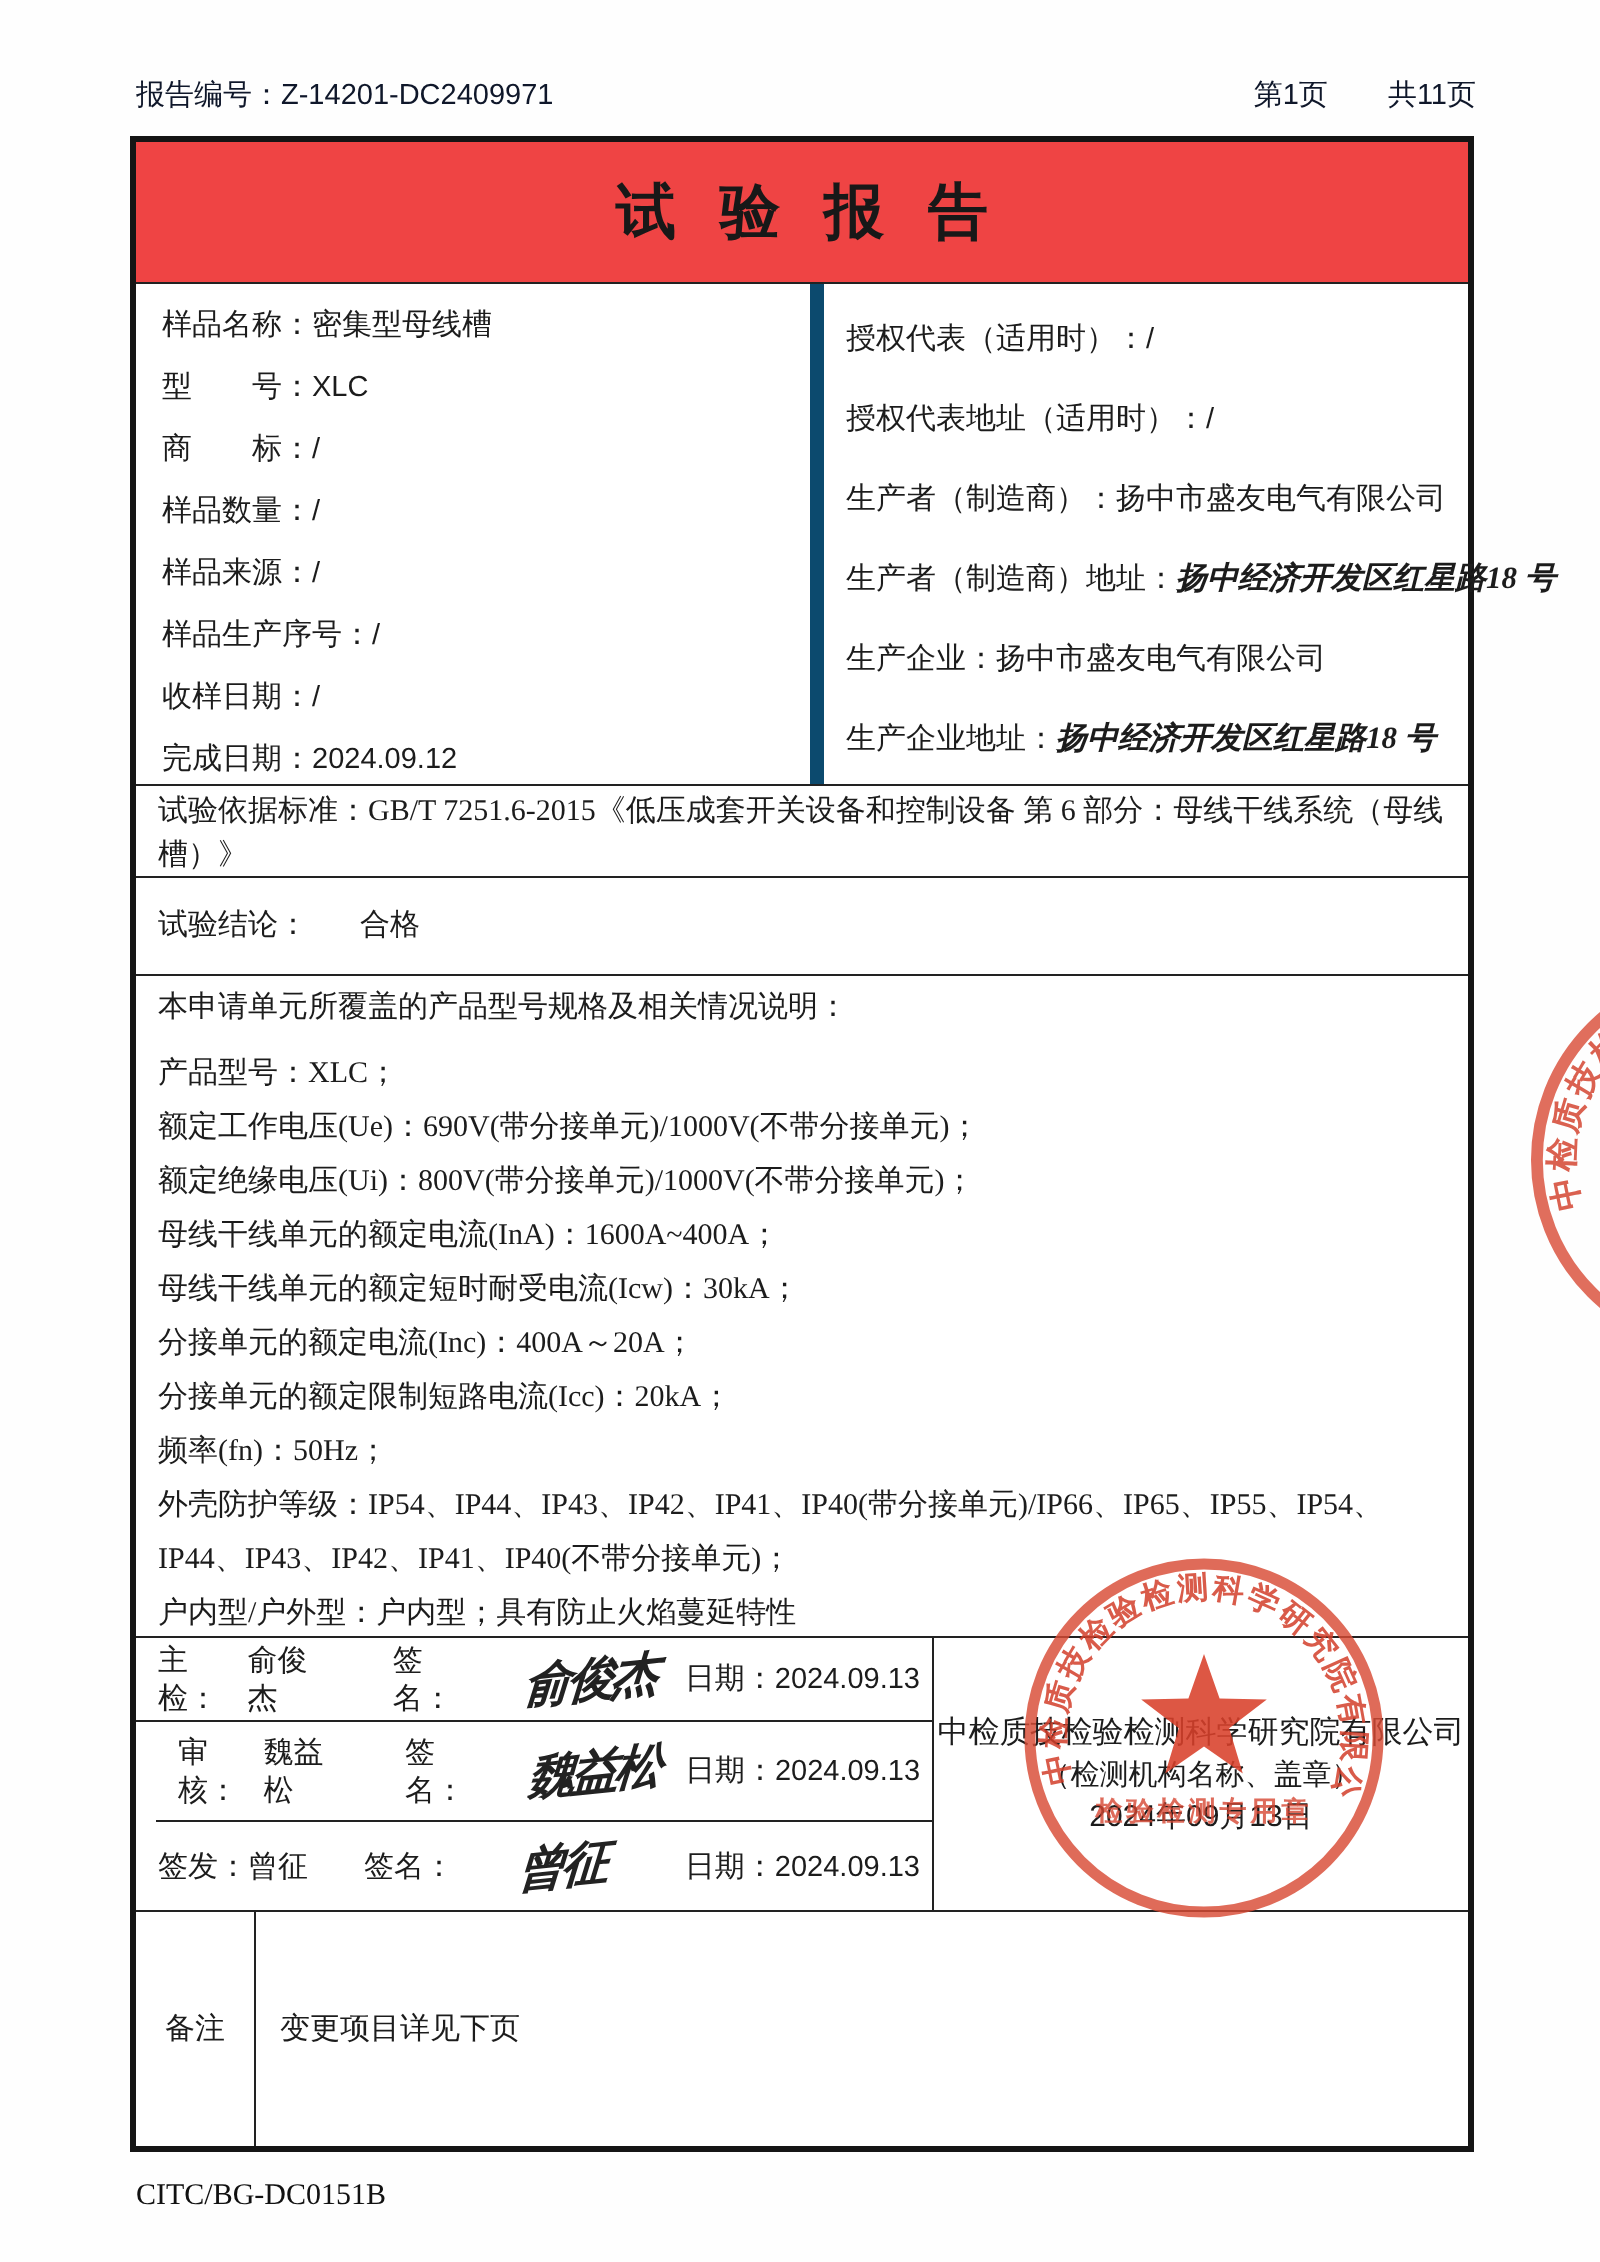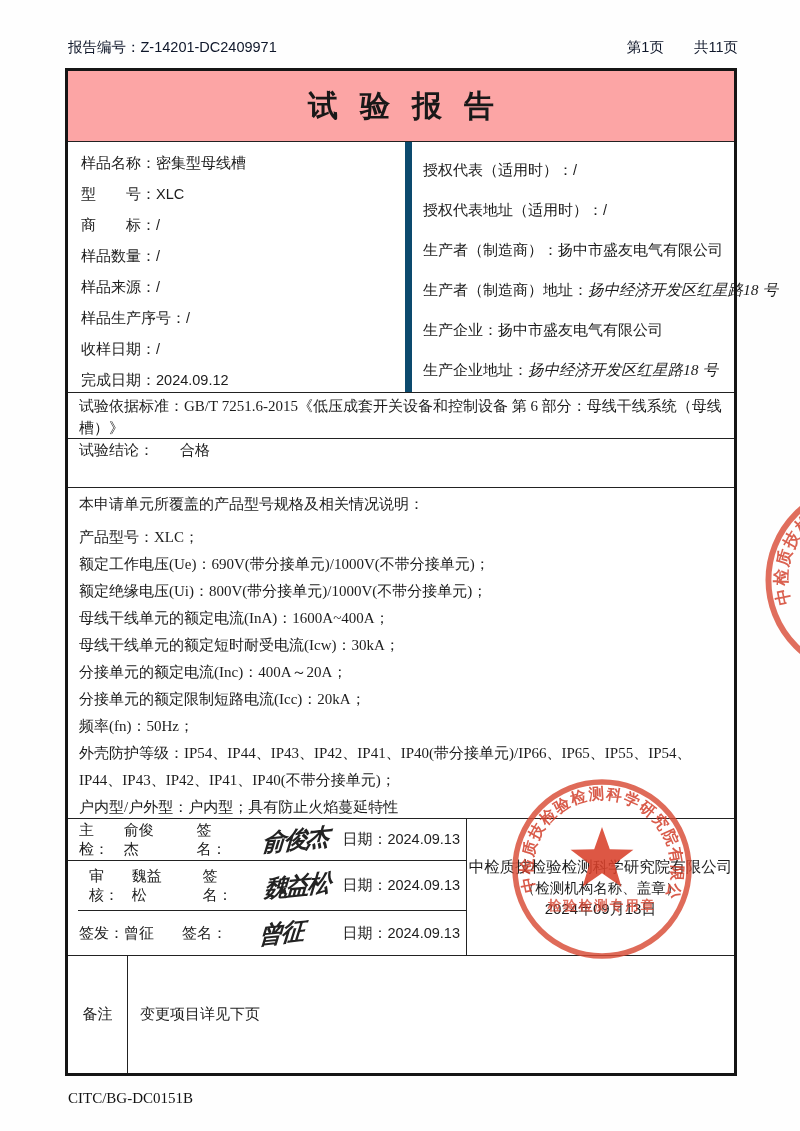--- a/index.html
+++ b/index.html
@@ -14,36 +14,36 @@
          font-family:"Liberation Sans", sans-serif; font-size:14.5px; color:#0f172a; }
   .hdr-left { position:absolute; left:0; top:0; }
   .hdr-right { position:absolute; right:0; top:0; }
   .hdr-right span { margin-left:26px; }
   .hdr-right span:first-child { margin-left:0; }
   
   .doc { position:absolute; left:65px; top:68px; width:672px; height:1008px;
          border:3px solid #151515; background:#fff; }
   .sect { position:absolute; left:0; right:0; border-top:1px solid #222; }
   
-  .title-bar { position:absolute; left:0; right:0; top:0; height:70px; background:#fca5a5;
+  .title-bar { position:absolute; left:0; right:0; top:0; height:70px; background:#ef4444;
                display:flex; align-items:center; justify-content:center; }
   .title-bar h1 { font-size:30px; font-weight:bold; letter-spacing:22px; text-indent:22px;
                   color:#181818; }
   
   .sample { top:70px; height:251px; }
   .cell-l { position:absolute; left:0; top:0; bottom:0; width:293px; padding:6px 6px 0 13px; }
   .cell-r { position:absolute; left:293px; top:0; bottom:0; right:0;
             border-left:7px solid #0c4a6e; padding:8px 6px 0 11px;margin-left:44px; }
   .cell-l .ln { line-height:31px; font-size:15px; white-space:nowrap; }
   .cell-r .ln { line-height:40px; font-size:15px; white-space:nowrap; }
   .lat { font-family:"Liberation Sans", sans-serif; font-size:14.5px; }
-  .emph { font-weight:normal; font-style:italic; font-size:15.5px; }
+  .emph { font-weight:bold; font-style:italic; font-size:15.5px; }
   
   .standard { top:321px; height:46px; padding:3px 10px 0 11px; font-size:15px; line-height:21.5px; }
-  .conclusion { top:367px; height:49px; padding:2px 10px 0 11px; font-size:15px; }
+  .conclusion { top:367px; height:49px; padding:14px 10px 0 11px; font-size:15px; }
   .conclusion .val { margin-left:26px; }
   
   .product { top:416px; height:331px; padding:3px 12px 0 11px; font-size:15px; }
   .product .ln { line-height:27px; }
   .product .ln.first { margin-bottom:6px; }
   
   .sigs { top:747px; height:137px; display:flex; }
   .sig-left { width:398px; display:flex; flex-direction:column; }
   .sig-row { display:flex; align-items:center; padding-left:11px; font-size:15px; position:relative; }
   .sig-row.r1 { height:42px; border-bottom:1px solid #222; }

